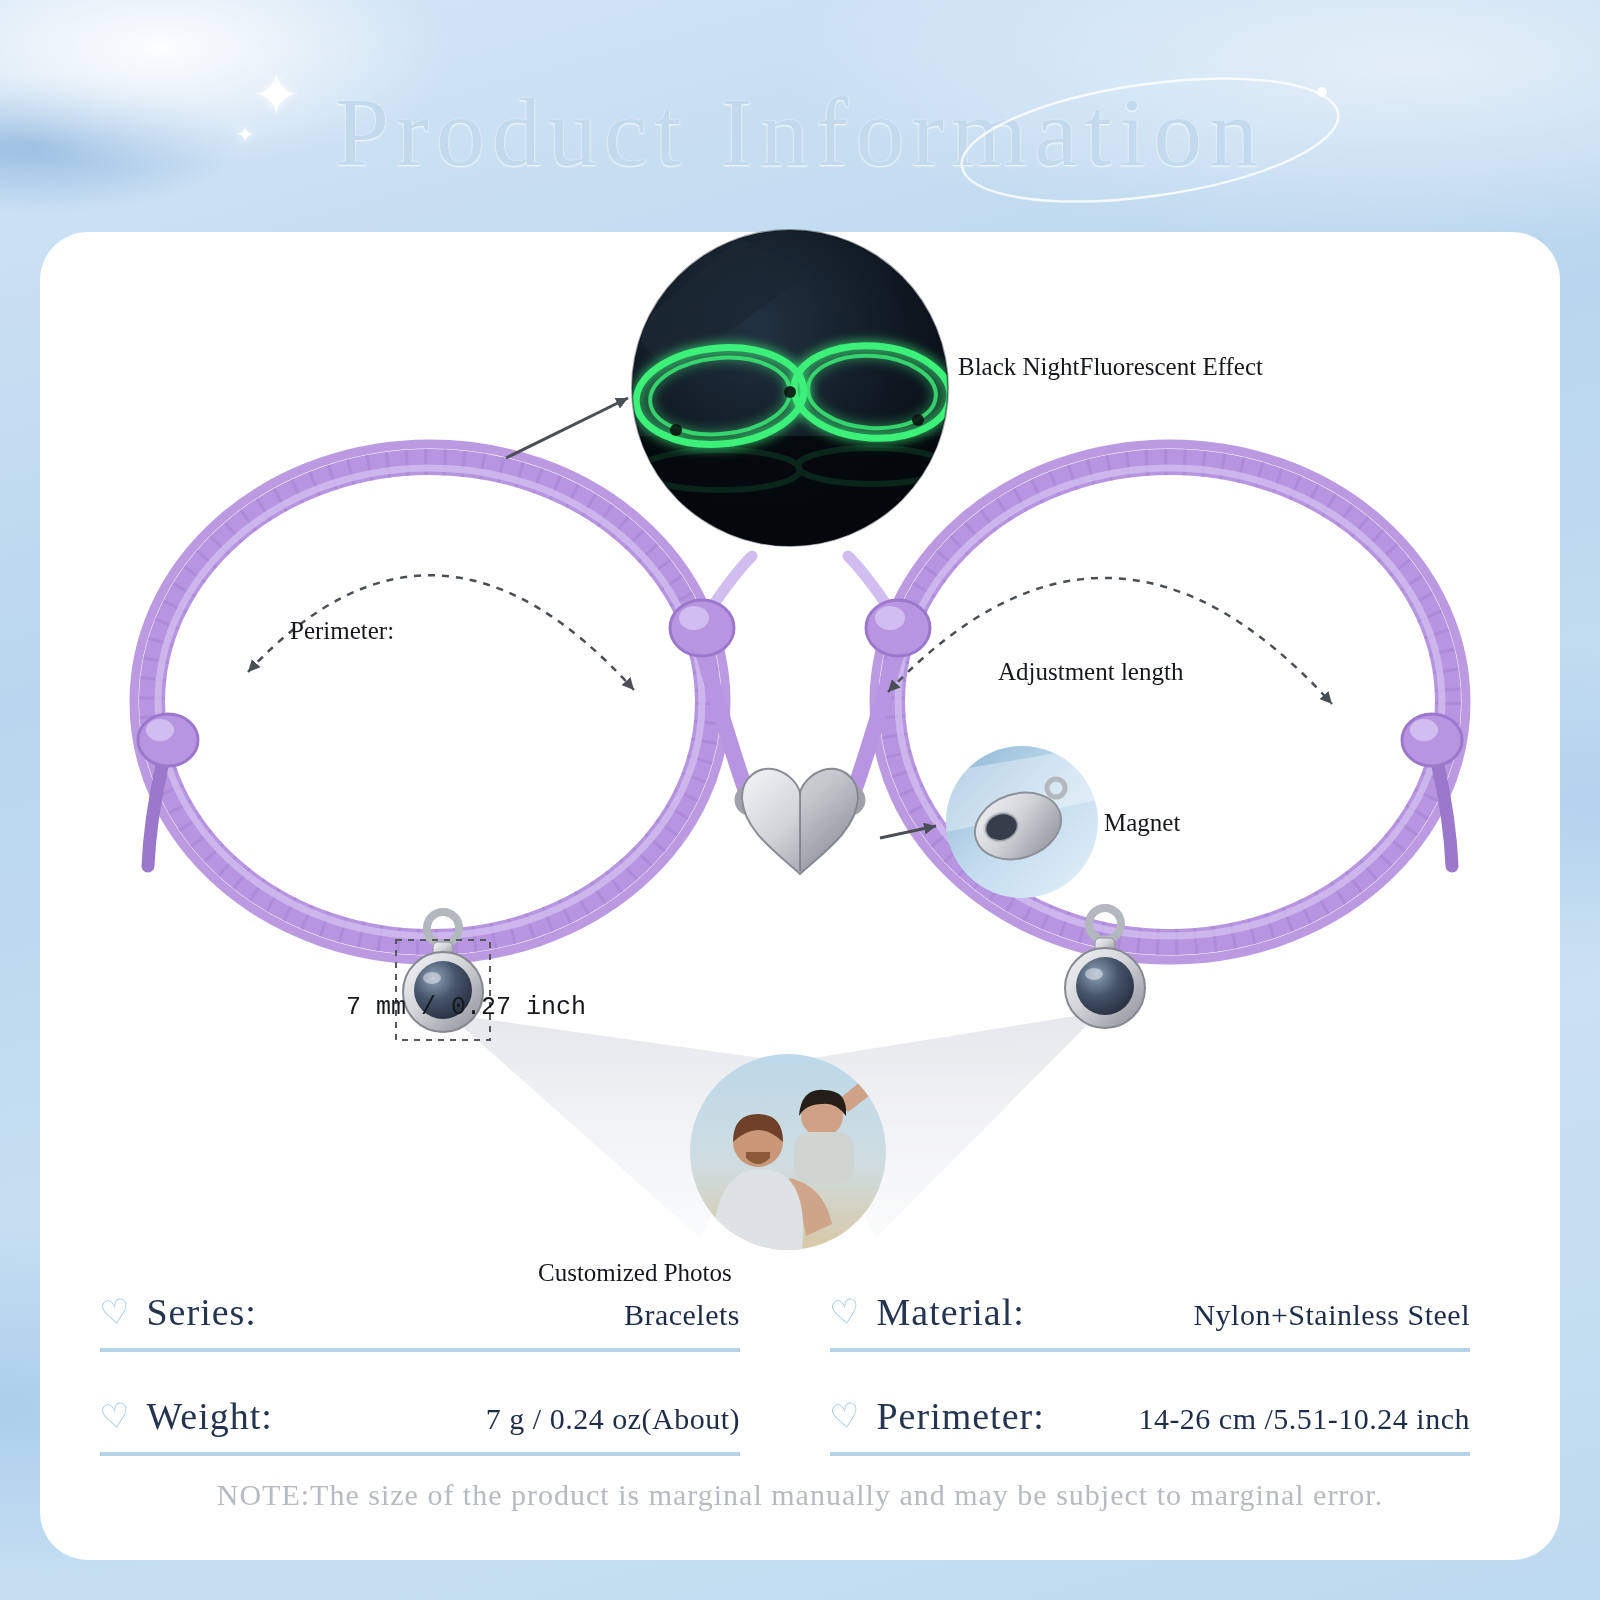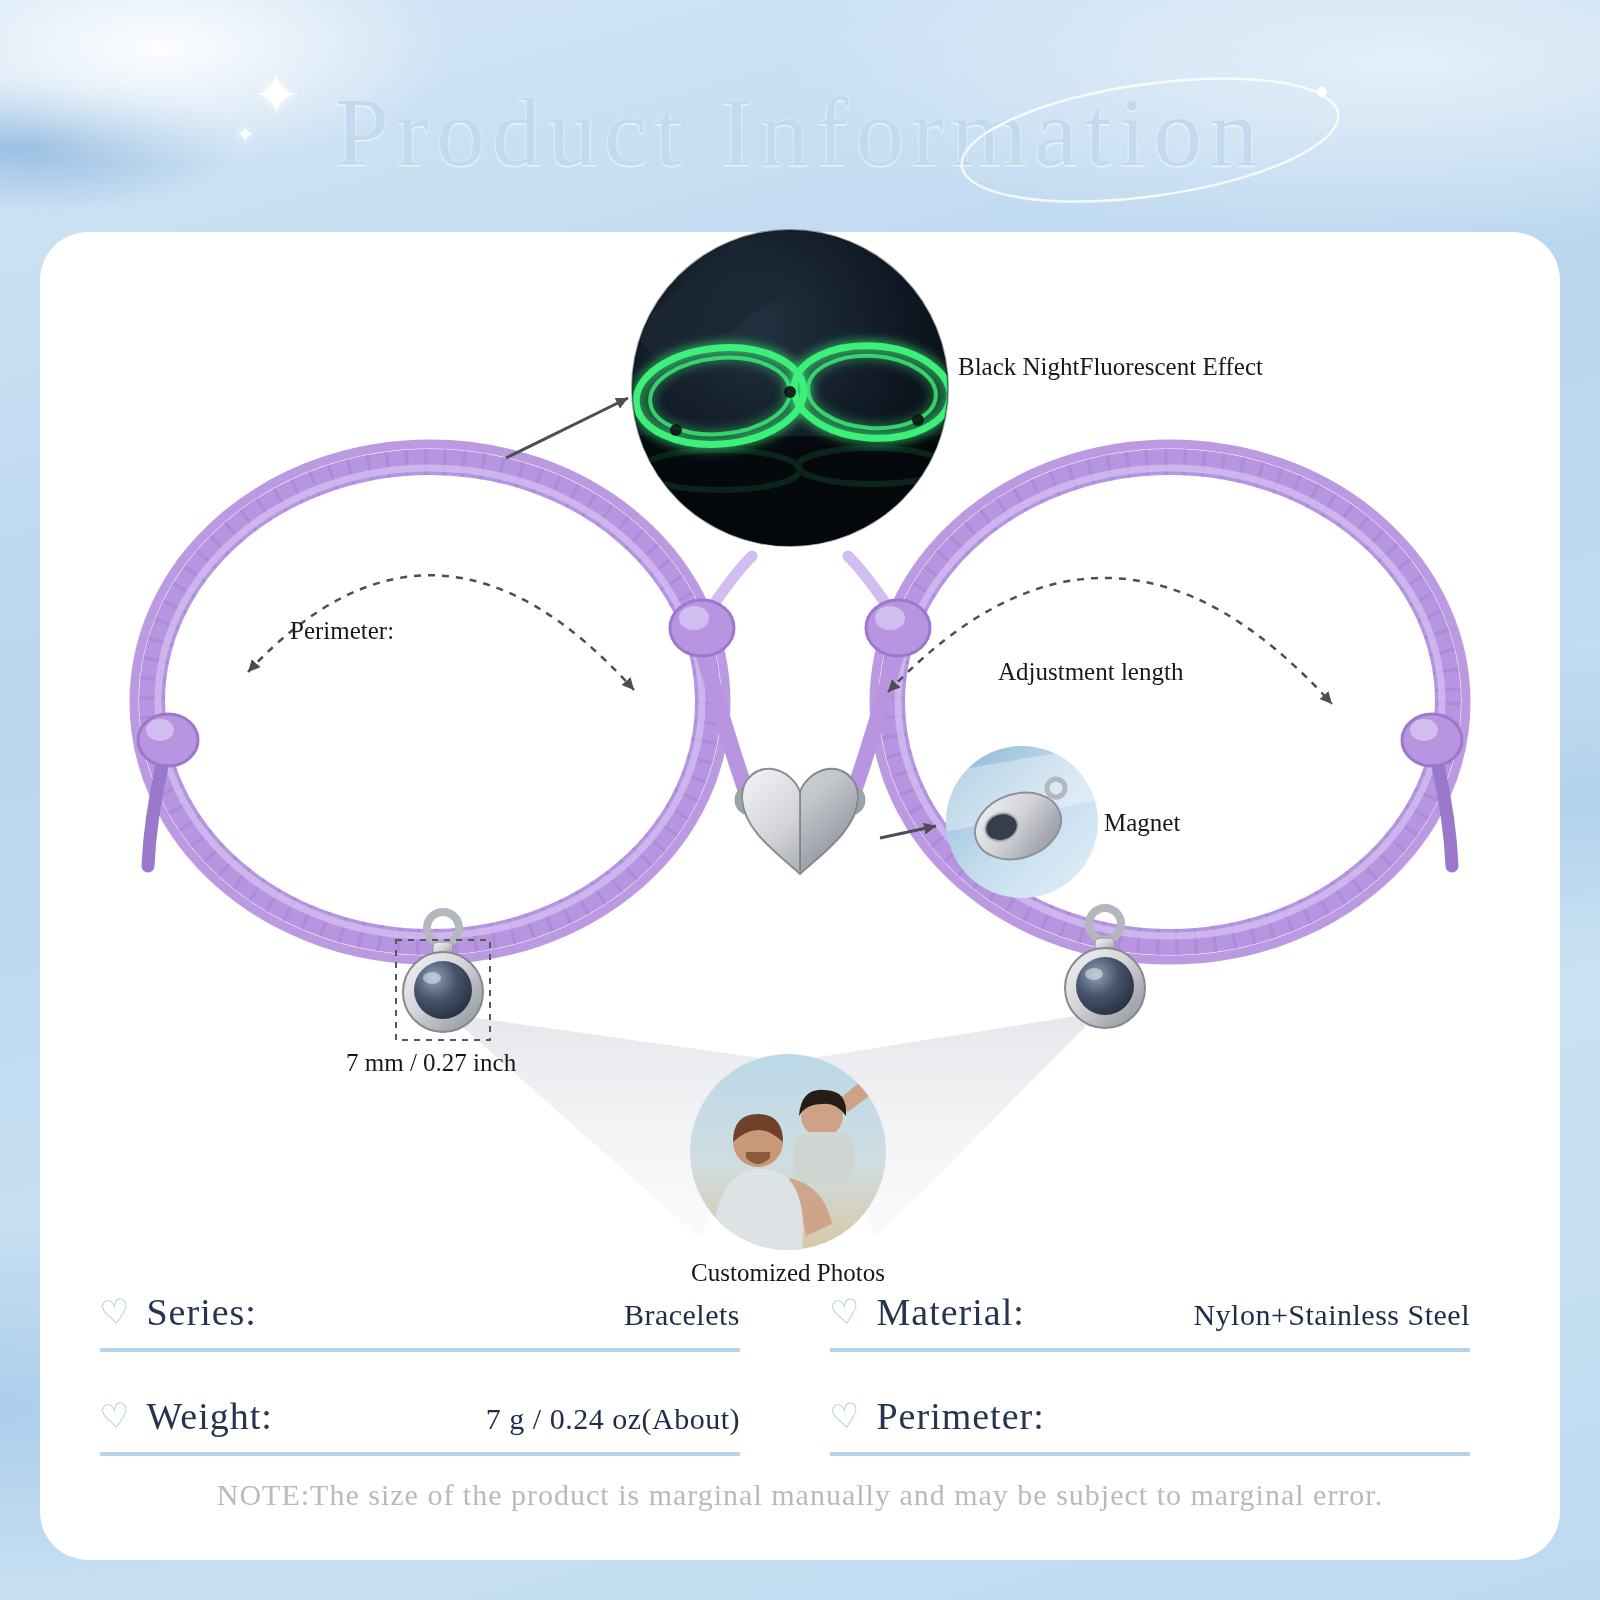--- a/index.html
+++ b/index.html
@@ -26,21 +26,21 @@
     text-shadow:0 1px 2px rgba(255,255,255,.9), 0 0 1px #ffffff;
   }
   .sparkle{
     position:absolute; color:#ffffff; font-family:"DejaVu Sans",sans-serif;
     text-shadow:0 0 10px rgba(255,255,255,.95); line-height:1;
   }
   .sparkle.big{ left:252px; top:66px; font-size:58px; }
   .sparkle.small{ left:236px; top:124px; font-size:22px; }
   .scene{ position:absolute; left:0; top:0; width:1600px; height:1600px; pointer-events:none; }
   .overlay{ position:absolute; color:#15181d; font-size:25px; line-height:38px; }
-  .centered{ text-align:center; }
+  .centered{ }
   .spec-row{
     position:absolute; display:flex; align-items:baseline; gap:16px;
     border-bottom:4px solid var(--underline,#b5d4ec); padding-bottom:14px; width:640px;
   }
   .spec-heart{
     font-family:"DejaVu Sans",sans-serif; font-size:34px;
     color:var(--heart-icon-blue,#a5cbe9); transform:rotate(-8deg);
     align-self:center; line-height:1;
   }
   .spec-label{ font-size:38px; font-weight:normal; color:var(--spec-text,#263450); letter-spacing:1px;text-align:center; }
@@ -256,21 +256,21 @@
   <div class="overlay" style="left:958px; top:348px;">Black NightFluorescent Effect</div>
 
   <div class="overlay" style="left:290px; top:612px;">
     <div>Perimeter:</div>
   </div>
 
   <div class="overlay" style="left:998px; top:612px;margin-top:41px;">Adjustment length</div>
 
   <div class="overlay" style="left:1104px; top:804px;">Magnet</div>
 
-  <div class="overlay" style="left:346px; top:1044px;">7 mm / 0.27 inch</div>
+  <div class="overlay" style="left:346px; top:989px;font-family:Liberation Mono, monospace;">7 mm / 0.27 inch</div>
 
   <div class="overlay centered" style="left:538px; top:1254px; width:500px;">Customized Photos</div>
 
   <div class="spec-row" style="left:100px; top:1290px;">
     <span class="spec-heart">♡</span>
     <span class="spec-label">Series:</span>
     <span class="spec-value">Bracelets</span>
   </div>
   <div class="spec-row" style="left:830px; top:1290px;">
     <span class="spec-heart">♡</span>
@@ -278,17 +278,18 @@
     <span class="spec-value">Nylon+Stainless Steel</span>
   </div>
   <div class="spec-row" style="left:100px; top:1394px;">
     <span class="spec-heart">♡</span>
     <span class="spec-label">Weight:</span>
     <span class="spec-value">7 g / 0.24 oz(About)</span>
   </div>
   <div class="spec-row" style="left:830px; top:1394px;">
     <span class="spec-heart">♡</span>
     <span class="spec-label">Perimeter:</span>
+    <span class="spec-value">14-26 cm /5.51-10.24 inch</span>
   </div>
 
   <div class="note">NOTE:The size of the product is marginal manually and may be subject to marginal error.</div>
 
 </div>
 
 </body></html>

